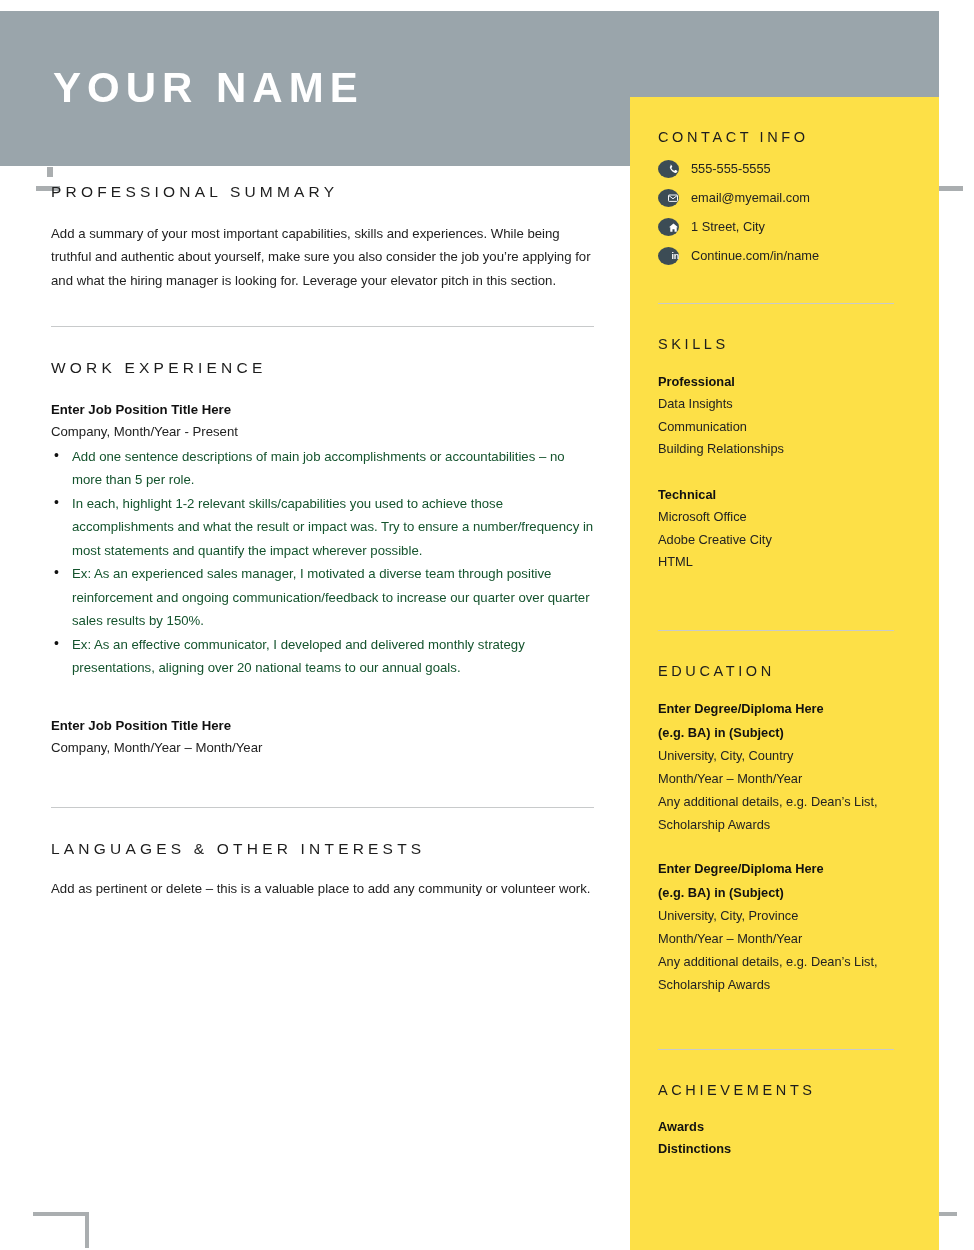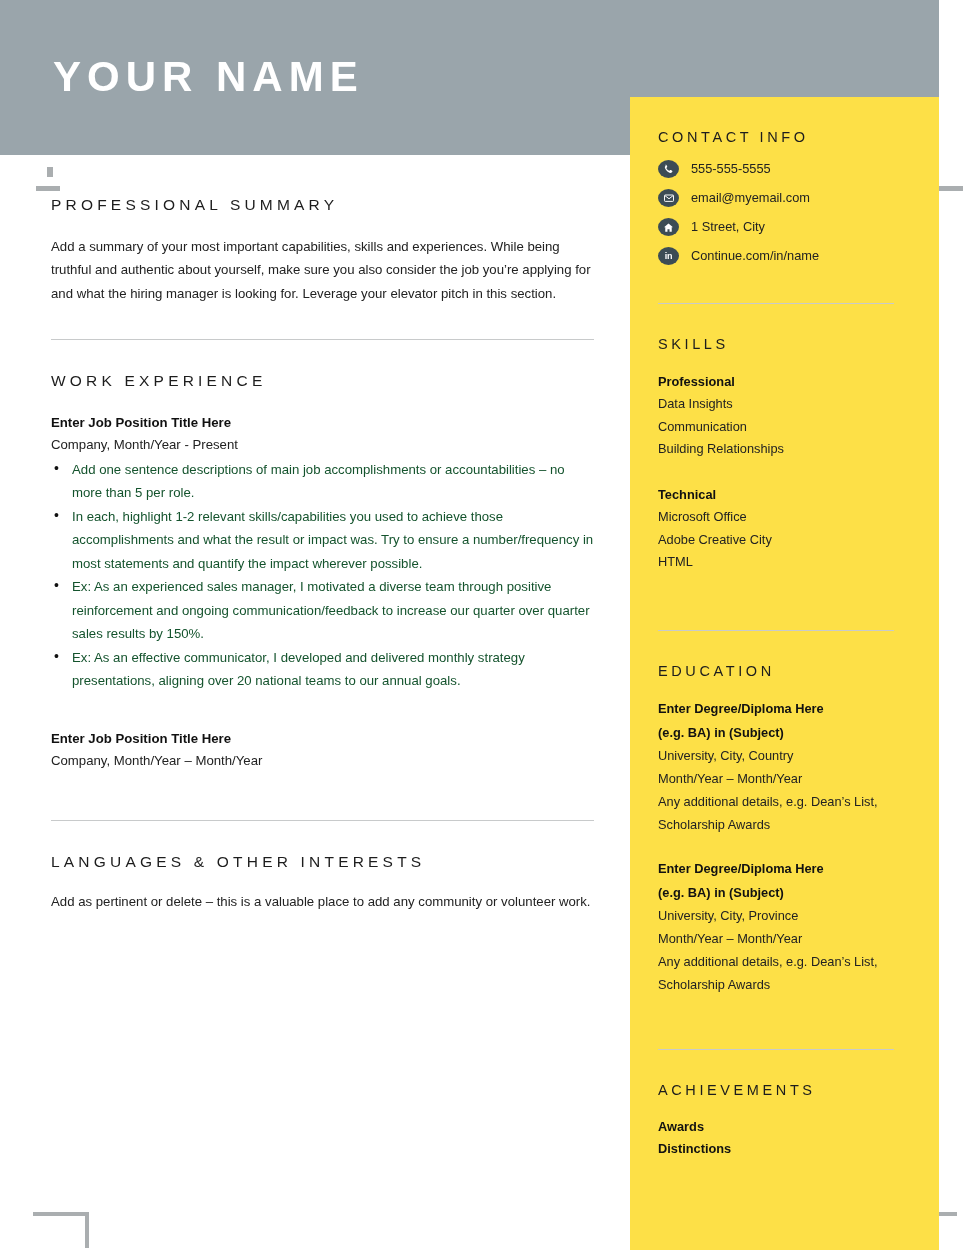--- a/index.html
+++ b/index.html
@@ -17,21 +17,21 @@
     width: 974px;
     height: 1250px;
     background: #ffffff;
     overflow: hidden;
   }
 
   
   .header-band {
     position: absolute;
     left: 0;
-    top: 0;
+    top: 11px;
     width: 939px;
     height: 155px;
     background: #9aa5ab;
   }
   .header-name {
     position: absolute;
     left: 53px;
     top: 55px;
     font-size: 42px;
     font-weight: bold;
@@ -59,21 +59,21 @@
   }
   .corner-bl { left: 33px;  top: 1212px; border-width: 4px 0 0 0; }
   .corner-bl-v { position: absolute; left: 85px; top: 1212px; width: 4px; height: 36px; background: #aaaeb0; }
   .corner-br { left: 905px; top: 1212px; border-width: 4px 0 0 0; }
   .corner-br-v { position: absolute; left: 913px; top: 1216px; width: 5px; height: 28px; background: #aaaeb0; }
 
   
   .main-col {
     position: absolute;
     left: 51px;
-    top: 196px;
+    top: 183px;
     width: 543px;
   }
 
   .section { margin-bottom: 0; }
 
   .section-title {
     font-size: 15.5px;
     font-weight: normal;
     letter-spacing: 4.2px;
     color: #1d1d1d;
@@ -159,21 +159,21 @@
     margin-bottom: 11px;
   }
   .contact-icon {
     width: 21px;
     height: 18px;
     border-radius: 50%;
     background: #3c4c55;
     flex: 0 0 21px;
     display: flex;
     align-items: center;
-    justify-content: center;
+    justify-content: flex-end;
     margin-right: 12px;
   }
   .contact-icon svg { display: block; }
   .contact-icon .in-text {
     color: #ffffff;
     font-size: 9px;
     font-weight: bold;
     line-height: 1;
     letter-spacing: -0.2px;
   }

